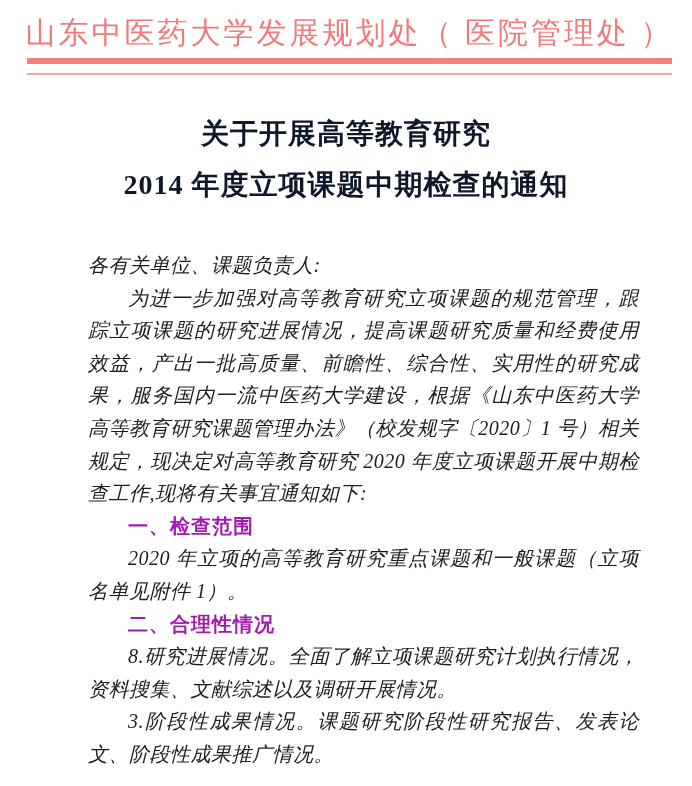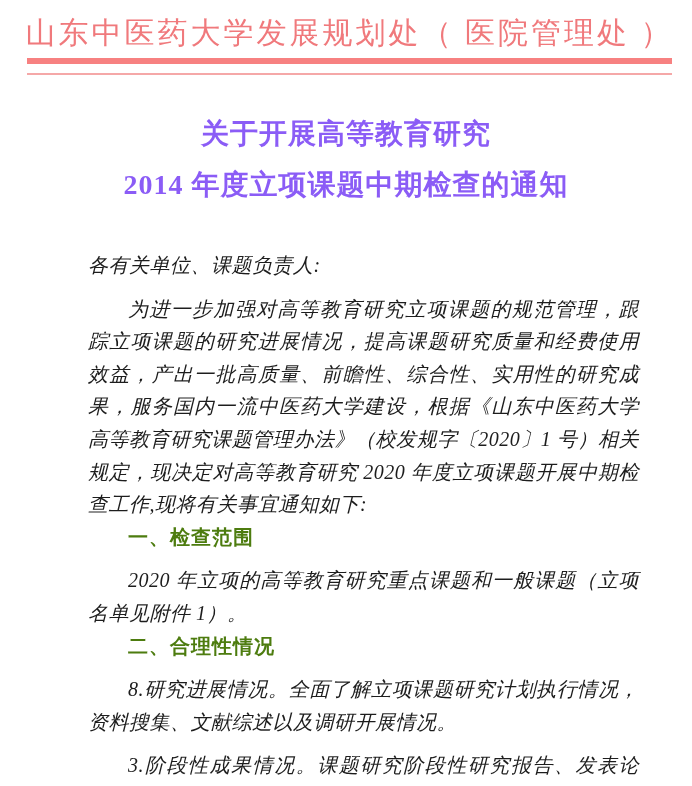--- a/index.html
+++ b/index.html
@@ -47,21 +47,21 @@
   }
 
   
   .doc-title {
     margin: 33px 20px 0 20px;
     text-align: center;
     font-weight: bold;
     font-size: 28px;
     line-height: 51px;
     letter-spacing: 1px;
-    color: #8b5cf6;
+    color: #0f172a;
   }
 
   
   .content {
     margin: 39px 53px 0 88px;
     font-size: 20px;
     line-height: 32.6px;
     letter-spacing: 0.5px;
     text-align: justify;
     color: #1d1d1d;
@@ -69,29 +69,28 @@
   .content p {
     margin: 0;
     font-style: italic; 
   }
   .content p.salutation {
     text-indent: 0;
     font-family: Liberation Serif, serif;
   }
   .content p.para {
     text-indent: 2em;
-    margin-top: 11px;
   }
   .content p.heading {
     text-indent: 2em;
     font-style: normal;
     font-weight: bold;
     font-family: Liberation Serif, serif;
     letter-spacing: 1px;
-    color: #4d7c0f;
+    color: #a21caf;
   }
 </style>
 </head>
 <body>
 
 <div class="page">
 
   <header class="letterhead">
     <div class="org-title">山东中医药大学发展规划处（ 医院管理处 ）</div>
     <div class="rule-thick"></div>

